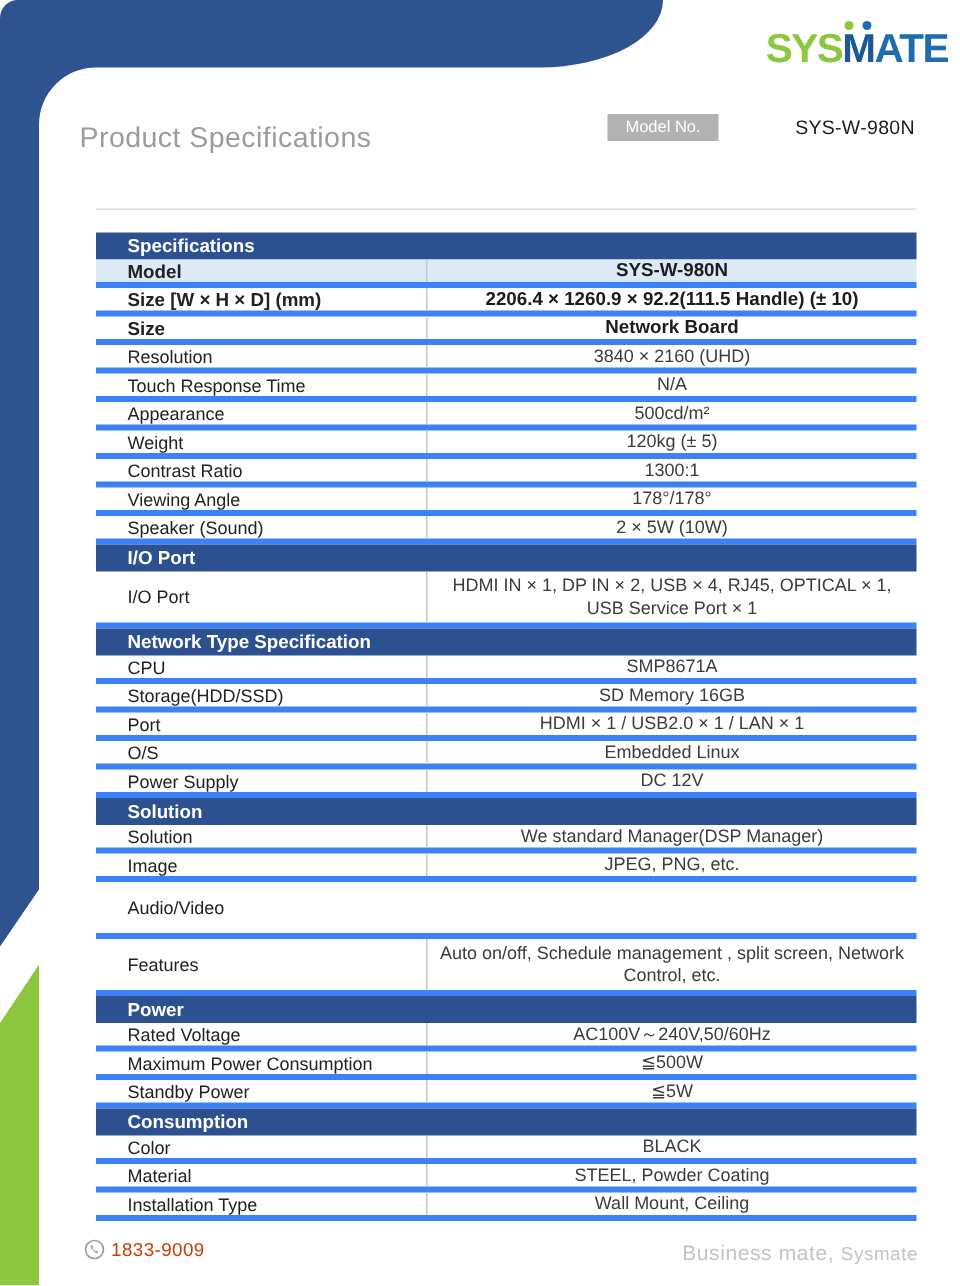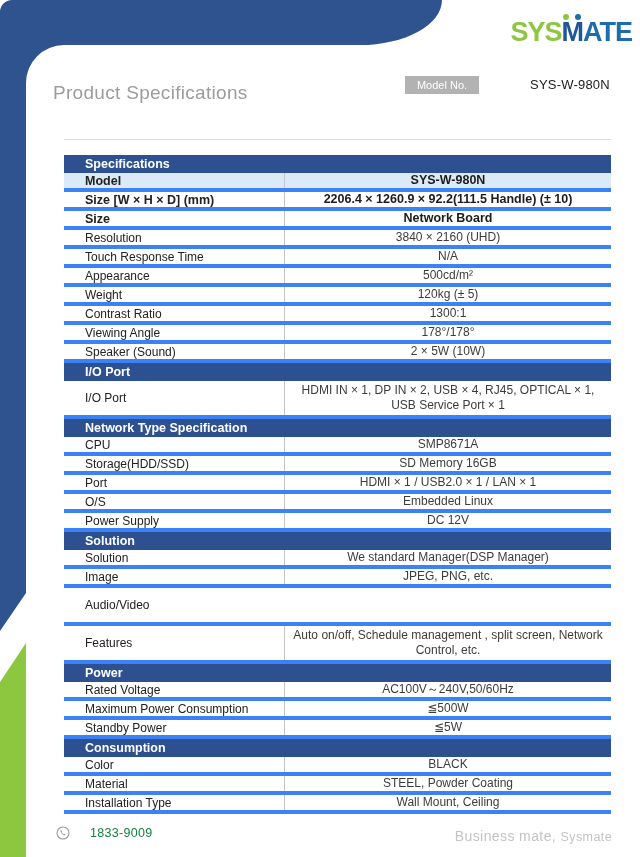--- a/index.html
+++ b/index.html
@@ -45,21 +45,21 @@
             display:flex;align-items:center;justify-content:center;
             text-align:center;color:#3c3c3c;padding:0 6px;line-height:15px;}
   .row.hl{background:#dce9f6;}
   .row.b{font-size:12.5px;font-weight:700;}
   .row.b .val{color:#1c1c1c;}
   .row.tall{height:38px;}
 
   
   .footer{position:absolute;left:0;top:822px;width:640px;height:24px;z-index:2;}
   .phone{position:absolute;left:56px;top:4px;display:flex;align-items:flex-start;
-         color:#15803d;font-size:12.5px;letter-spacing:.3px;gap:16px;}
+         color:#c2410c;font-size:12.5px;letter-spacing:.3px;}
   .phone svg{margin-right:4px;display:block;}
   .tagline{position:absolute;right:28px;top:5px;color:#c3c3c3;white-space:nowrap;}
   .tagline .small{font-size:14px;letter-spacing:.4px;}
   .tagline .brand{font-size:12.5px;letter-spacing:.4px;}
 </style>
 </head>
 <body>
 
 <svg class="bg-svg" width="640" height="857" viewBox="0 0 640 857">
   <path d="M0,12 A12,12 0 0 1 12,0 L442,0 A82,45 0 0 1 360,45 L64,45 A38,38 0 0 0 26,83 L26,593 L0,631 Z" fill="#2e538f"></path>

